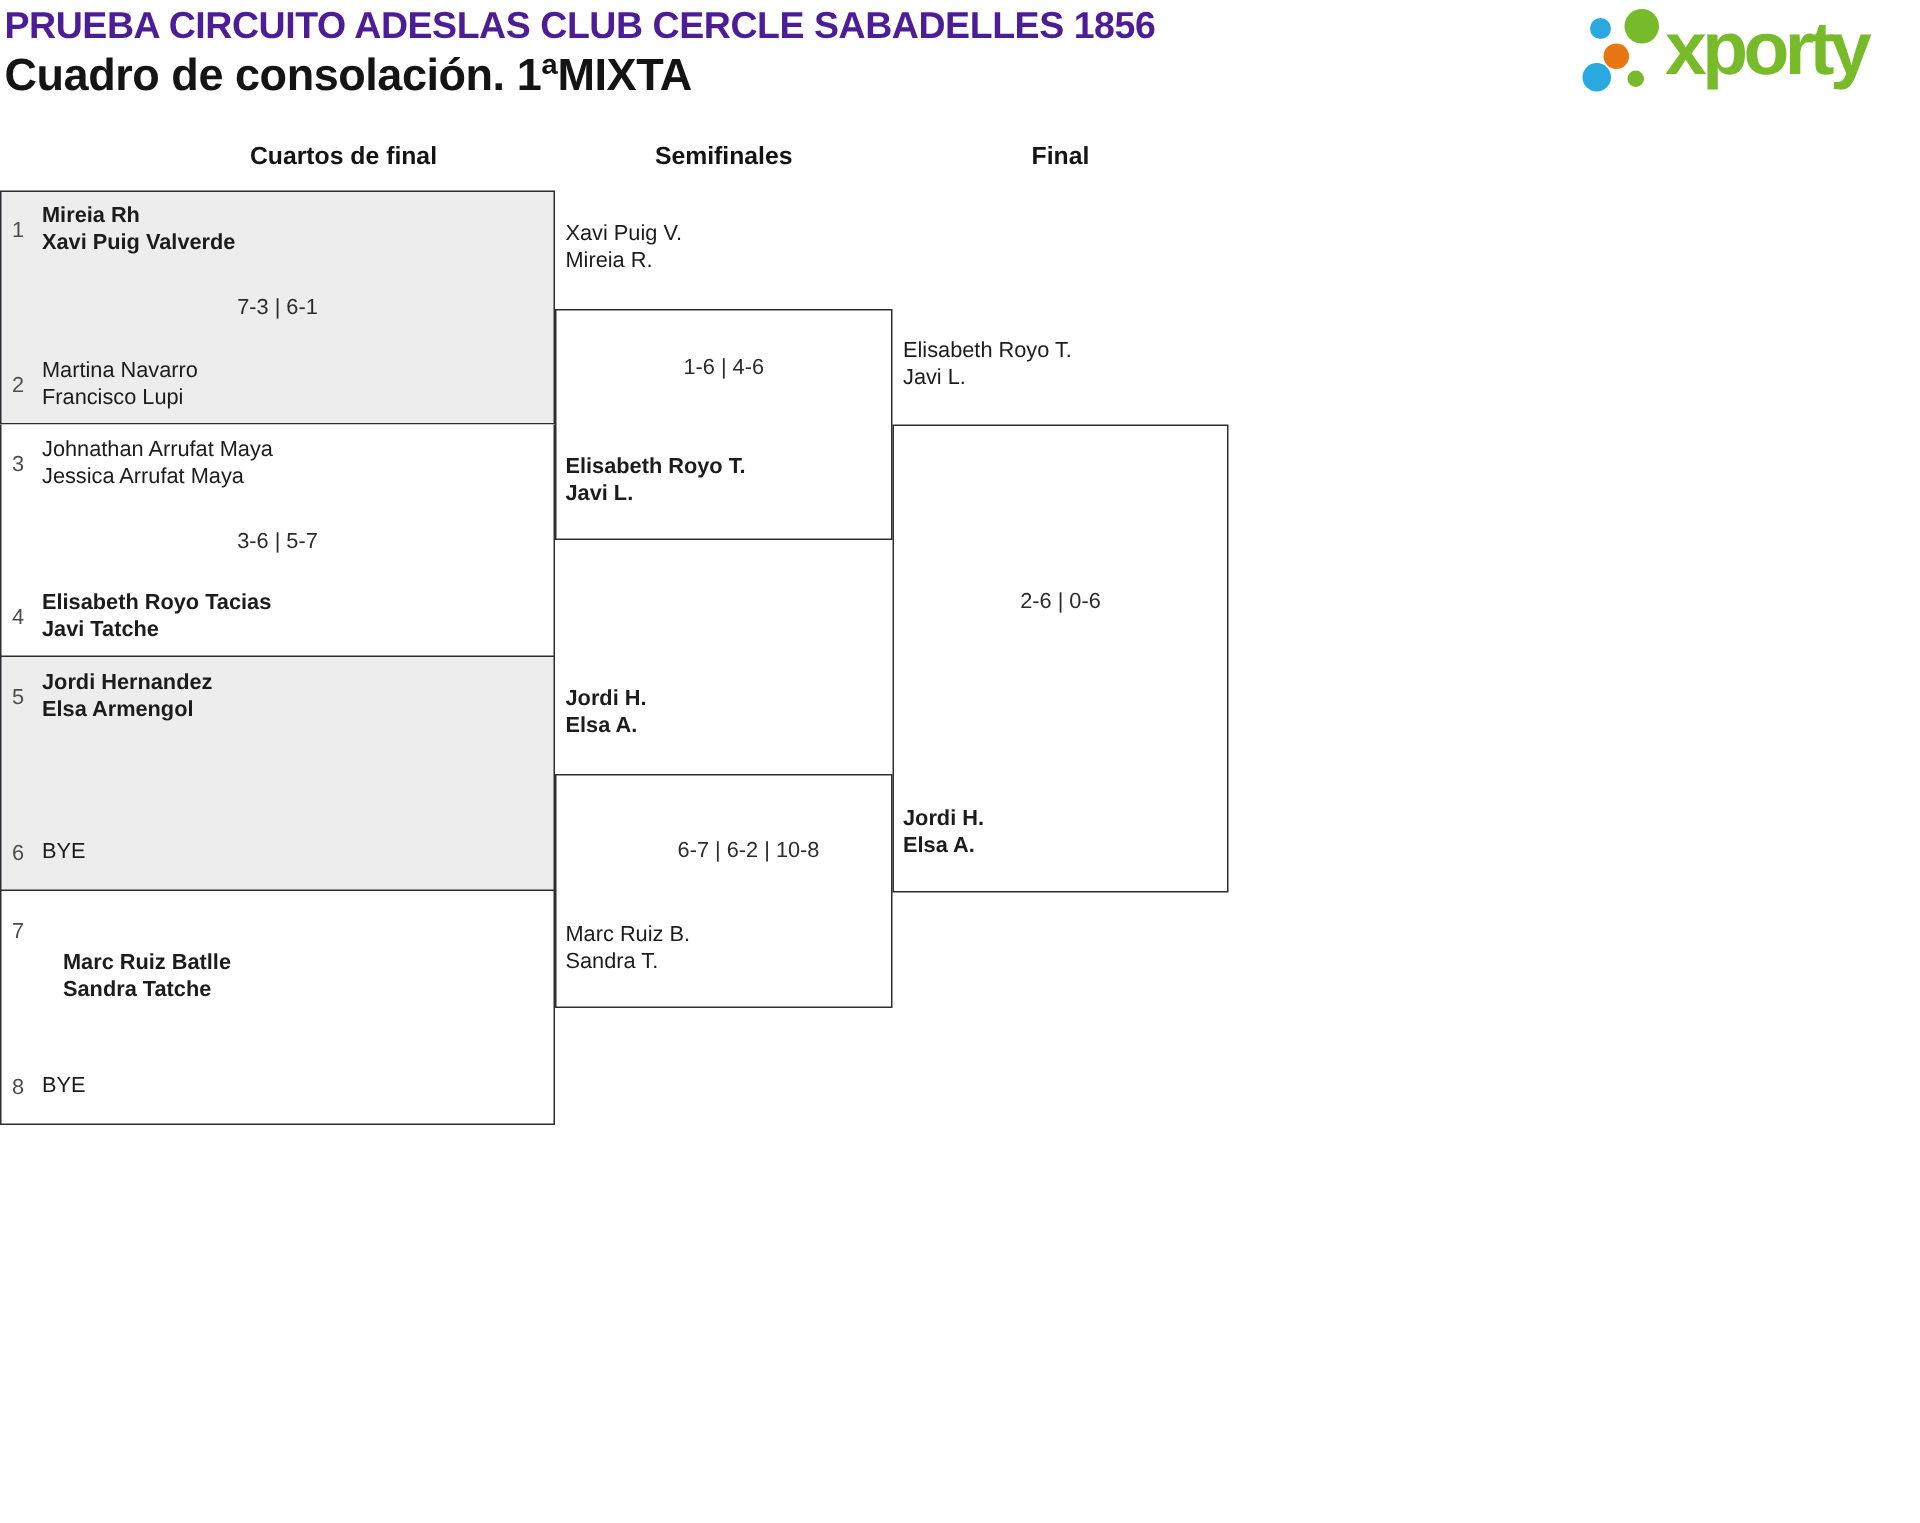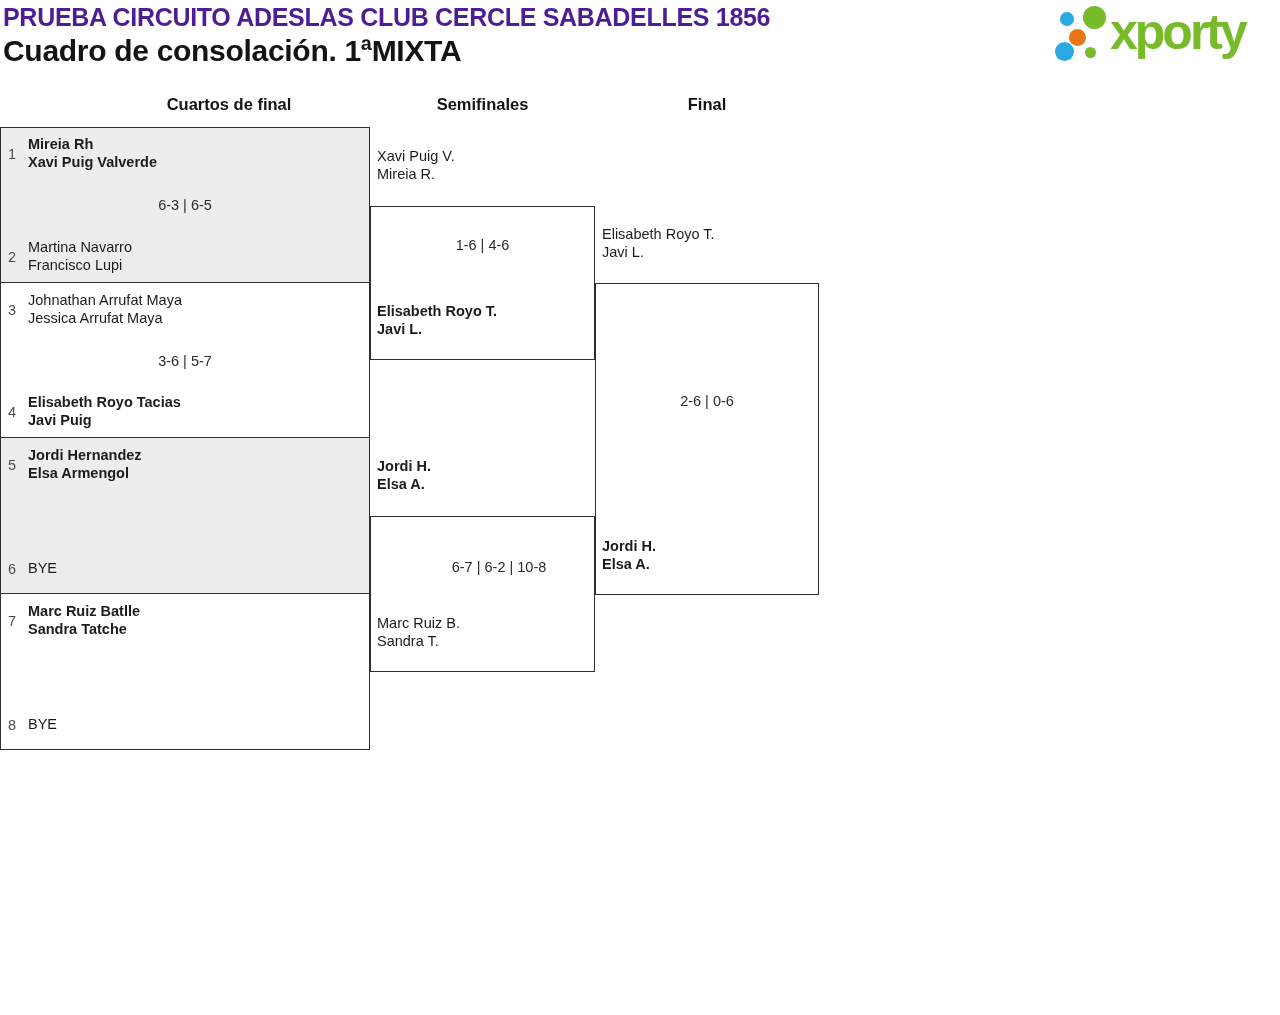--- a/index.html
+++ b/index.html
@@ -67,21 +67,21 @@
     white-space: nowrap;
   }
   .team.winner { font-weight: 700; }
   .qf-team  { left: 28px;  width: 335px; }
   .sf-team  { left: 377px; width: 212px; }
   .fin-team { left: 602px; width: 212px; }
 
   #t-qf1a { top: 136px; } #t-qf1b { top: 239px; }
   #t-qf2a { top: 292px; } #t-qf2b { top: 394px; }
   #t-qf3a { top: 447px; } #t-qf3b { top: 560px; }
-  #t-qf4a { top: 603px; } #t-qf4b { top: 716px; }
+  #t-qf4a { top: 634px; margin-left: 14px; } #t-qf4b { top: 716px; }
   #t-sf1a { top: 148px; } #t-sf1b { top: 303px; }
   #t-sf2a { top: 458px; } #t-sf2b { top: 615px; }
   #t-fina { top: 226px; } #t-finb { top: 538px; }
 
   .seed {
     position: absolute; left: 8px; width: 18px;
     font-size: 14.5px; line-height: 18px; color: #4d4d4d;
   }
   #seed1 { top: 145px; } #seed2 { top: 248px; }
   #seed3 { top: 301px; } #seed4 { top: 403px; }
@@ -145,21 +145,21 @@
     <div>Martina Navarro</div>
     <div>Francisco Lupi</div>
   </div>
 
   <div class="team qf-team" id="t-qf2a">
     <div>Johnathan Arrufat Maya</div>
     <div>Jessica Arrufat Maya</div>
   </div>
   <div class="team qf-team winner" id="t-qf2b">
     <div>Elisabeth Royo Tacias</div>
-    <div>Javi Puig</div>
+    <div>Javi Tatche</div>
   </div>
 
   <div class="team qf-team winner" id="t-qf3a">
     <div>Jordi Hernandez</div>
     <div>Elsa Armengol</div>
   </div>
   <div class="team qf-team" id="t-qf3b">BYE</div>
 
   <div class="team qf-team winner" id="t-qf4a">
     <div>Marc Ruiz Batlle</div>
@@ -187,19 +187,19 @@
 
   <div class="team fin-team" id="t-fina">
     <div>Elisabeth Royo T.</div>
     <div>Javi L.</div>
   </div>
   <div class="team fin-team winner" id="t-finb">
     <div>Jordi H.</div>
     <div>Elsa A.</div>
   </div>
 
-  <div class="score" id="s-qf1">6-3 | 6-5</div>
+  <div class="score" id="s-qf1">7-3 | 6-1</div>
   <div class="score" id="s-qf2">3-6 | 5-7</div>
   <div class="score" id="s-sf1">1-6 | 4-6</div>
   <div class="score" id="s-sf2">6-7 | 6-2 | 10-8</div>
   <div class="score" id="s-fin">2-6 | 0-6</div>
 
 </div>
 
 </body></html>

